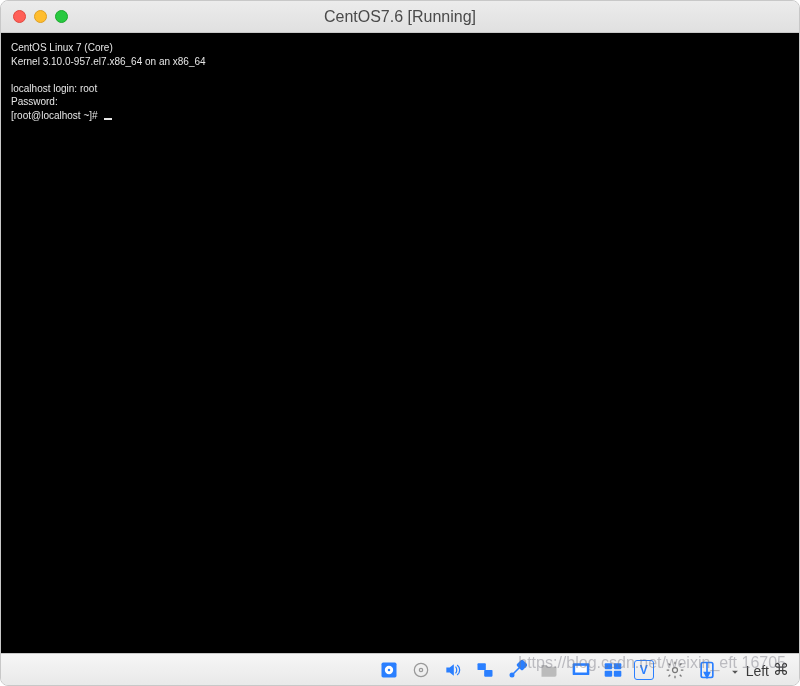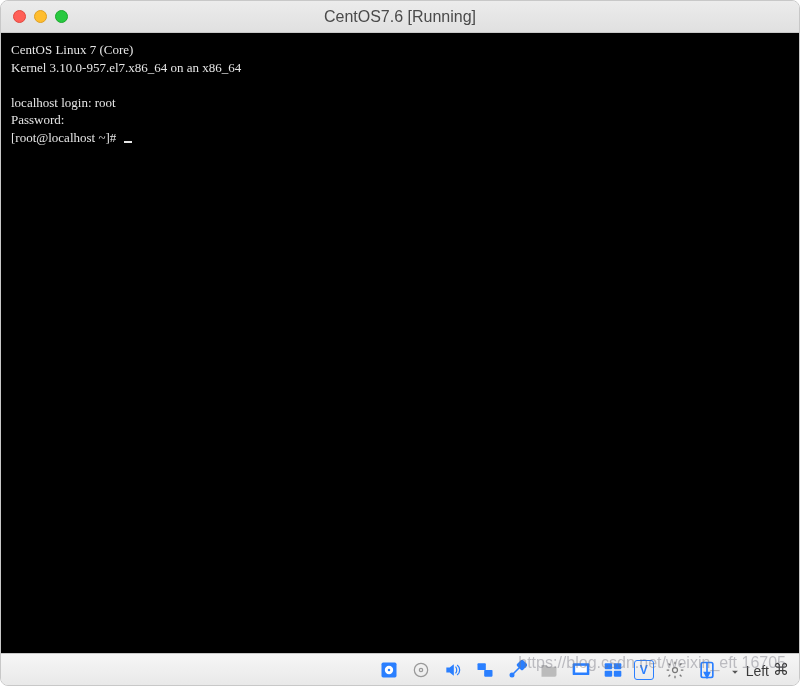--- a/index.html
+++ b/index.html
@@ -52,22 +52,22 @@
       flex: 1;
       text-align: center;
       font-size: 16px;
       color: #4a4a4a;
       font-weight: 400;
     }
     .terminal {
       flex: 1;
       background: #000;
       color: #e6e6e6;
-      font-family: Liberation Serif, serif;
-      font-size: 13px;
+      font-family: Liberation Sans, sans-serif;
+      font-size: 10px;
       line-height: 1.35;
       padding: 8px 10px;
       white-space: pre;
       overflow: hidden;
     }
     .cursor {
       display: inline-block;
       width: 8px;
       height: 2px;
       background: #e6e6e6;

